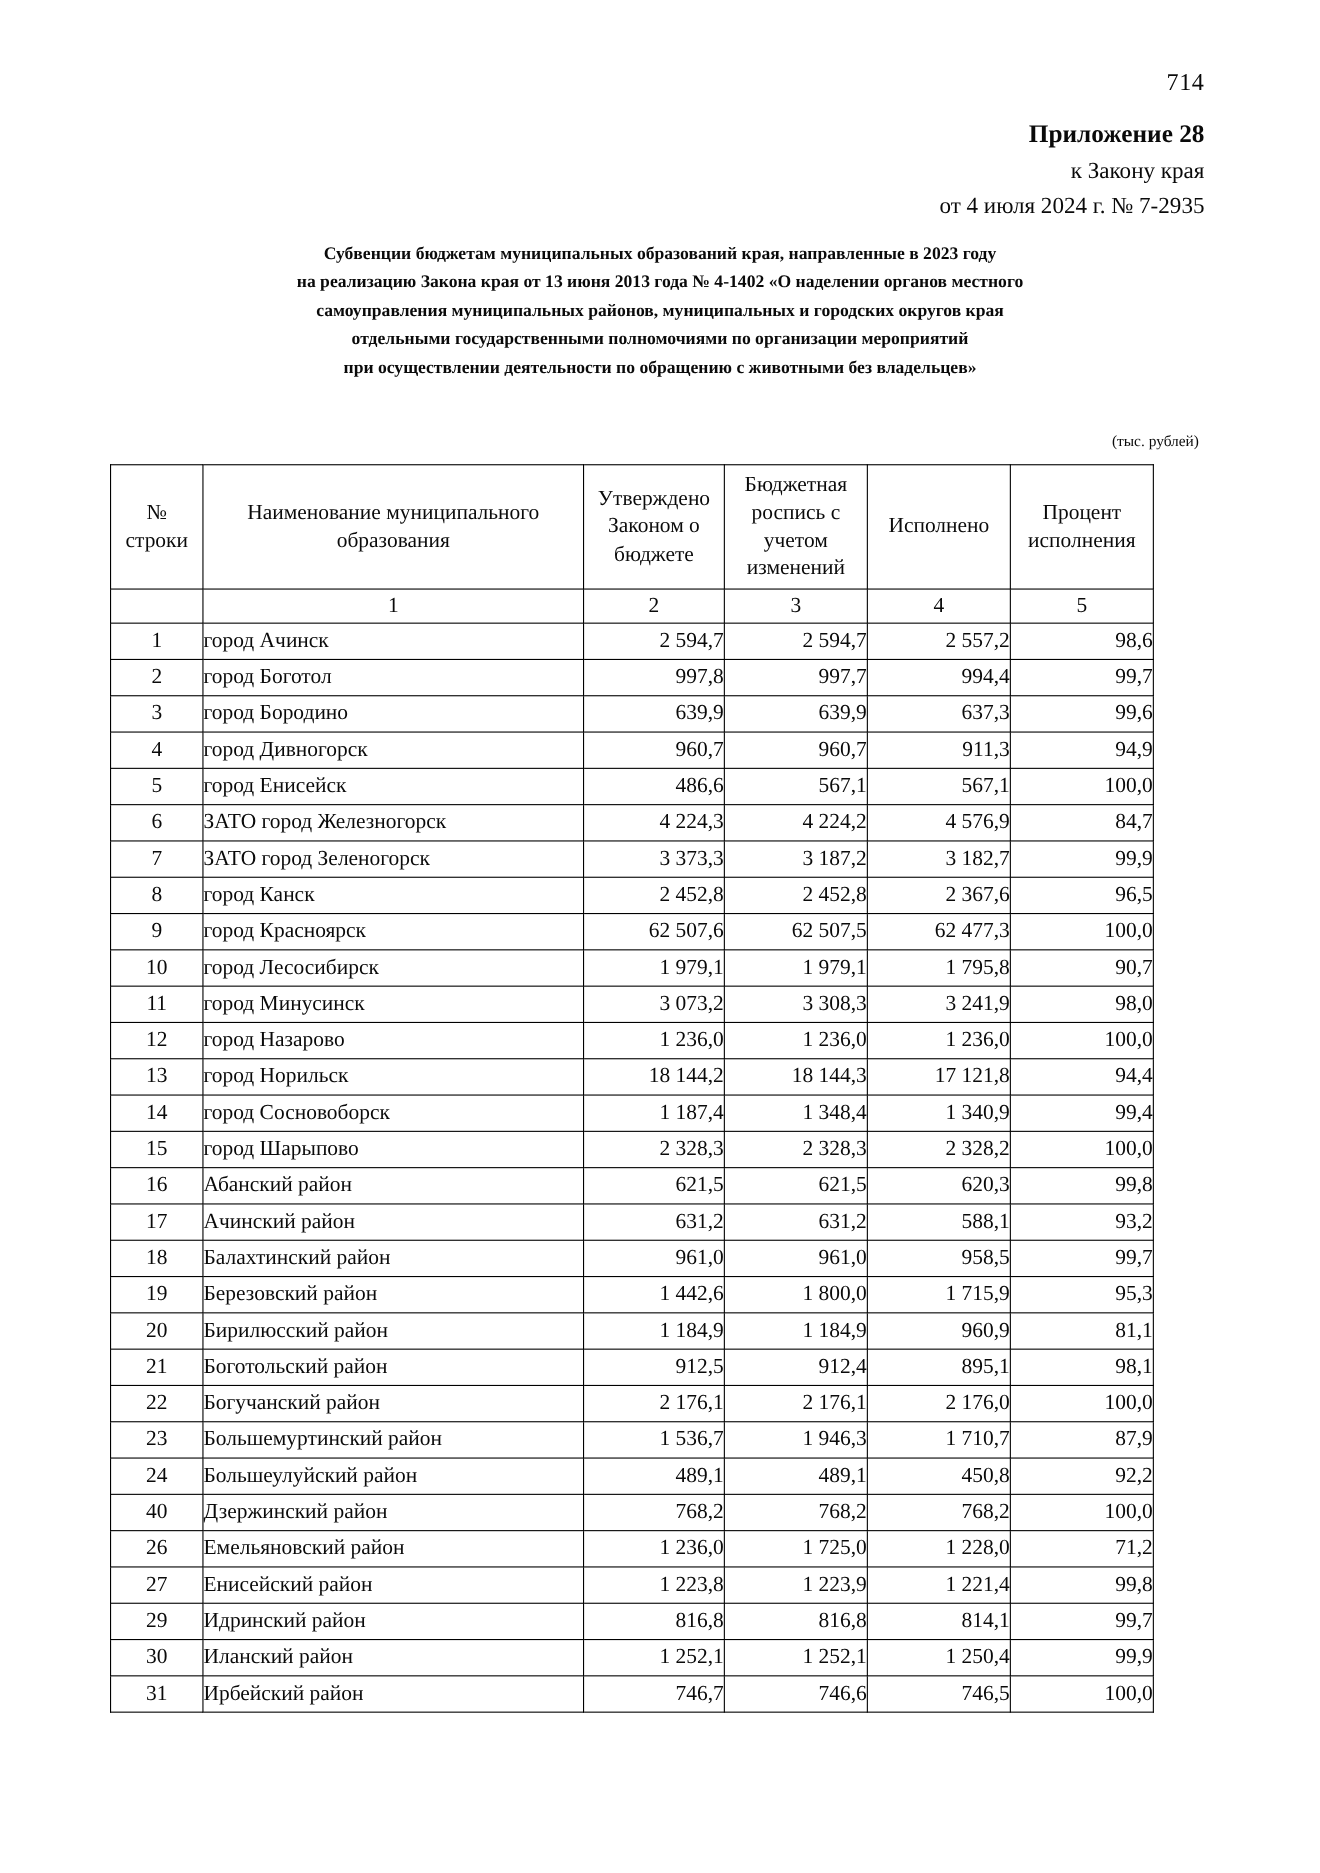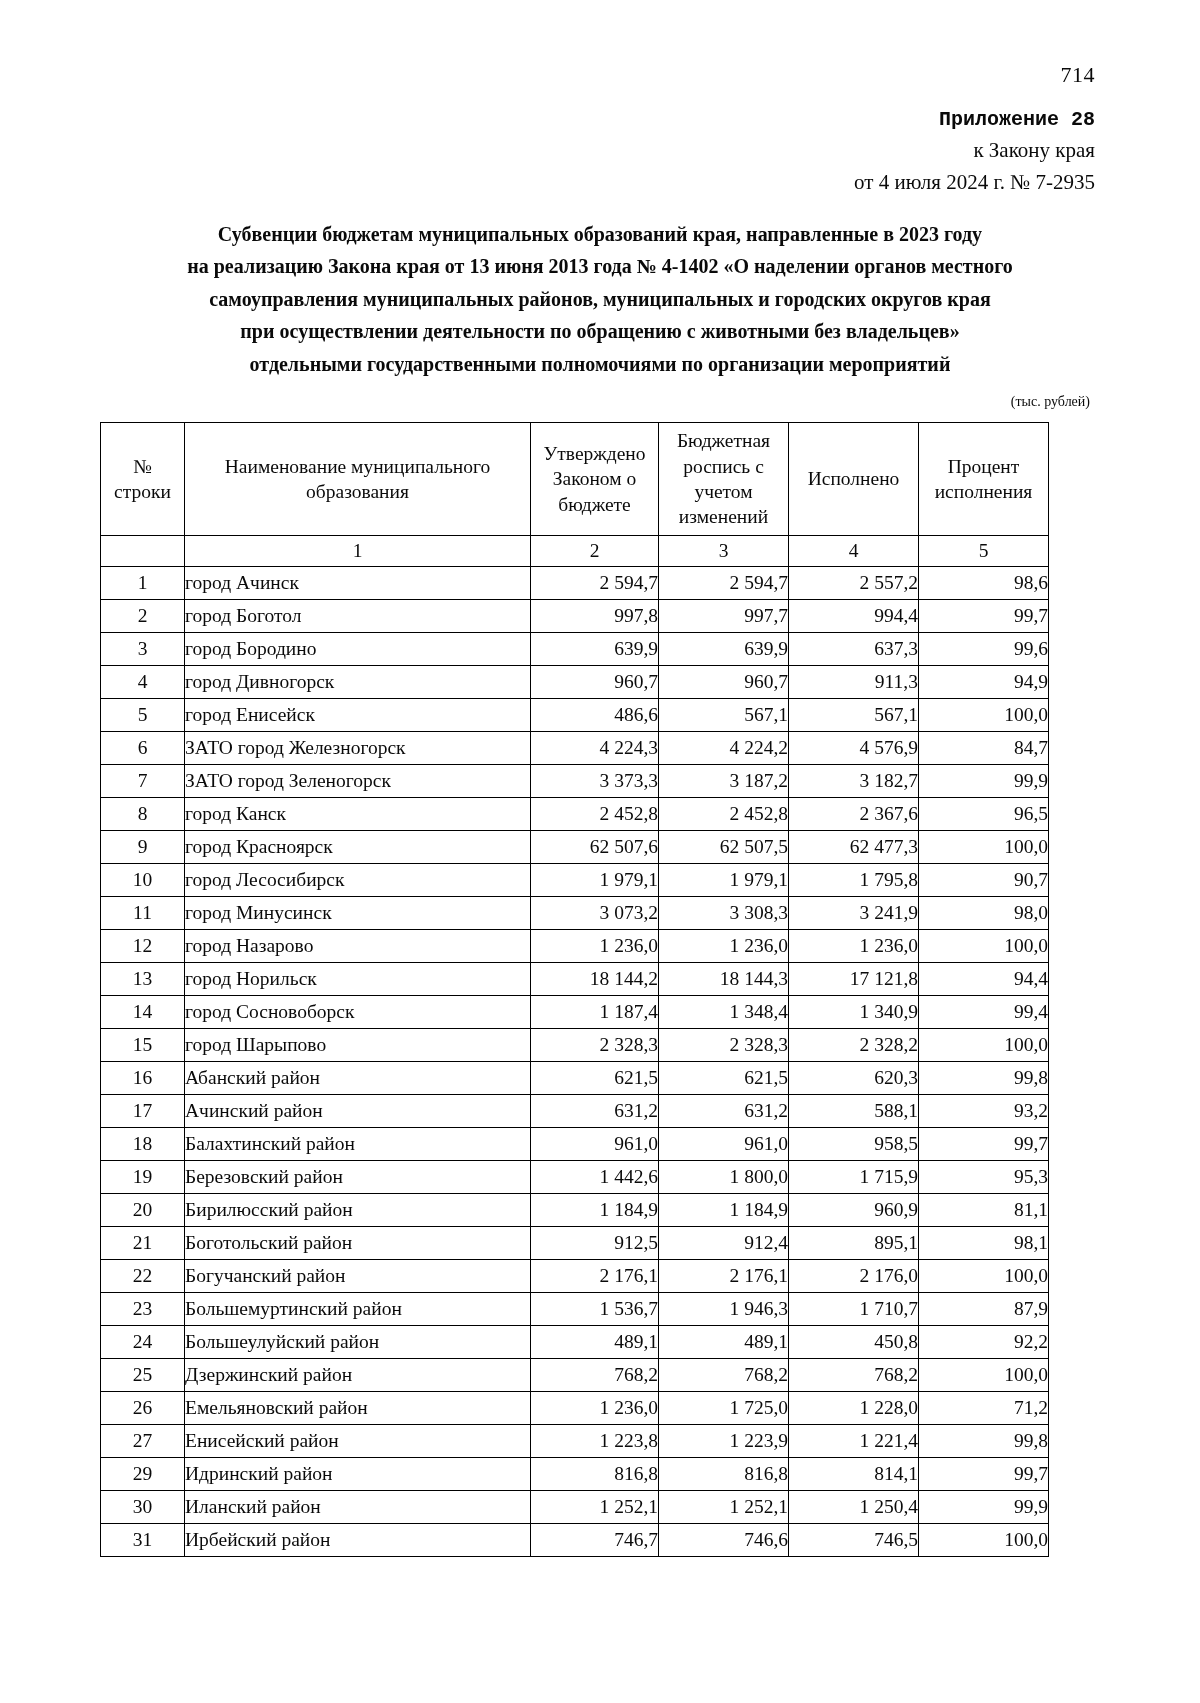--- a/index.html
+++ b/index.html
@@ -36,37 +36,36 @@
   .appendix-block {
     position: absolute;
     top: 105px;
     right: 105px;
     text-align: right;
     line-height: 1.52;
     font-size: 21px;
   }
   .appendix-block .line-1 {
     font-weight: bold;
-    font-size: 20px;
-    font-family: Liberation Mono, monospace;
+    font-size: 23px;
   }
   .appendix-block .line-2,
   .appendix-block .line-3 {
     font-weight: normal;
   }
 
   
   .doc-title {
     position: absolute;
     top: 218px;
     left: 100px;
     width: 1000px;
     text-align: center;
     font-weight: bold;
-    font-size: 20px;
+    font-size: 16px;
     line-height: 1.62;
   }
   .doc-title div { white-space: nowrap; }
 
   
   .units-note {
     position: absolute;
     top: 394px;
     right: 110px;
     font-size: 14px;
@@ -147,22 +146,22 @@
   <div class="appendix-block">
     <div class="line-1">Приложение 28</div>
     <div class="line-2">к Закону края</div>
     <div class="line-3">от 4 июля 2024 г. № 7-2935</div>
   </div>
 
   <div class="doc-title">
     <div>Субвенции бюджетам муниципальных образований края, направленные в 2023 году</div>
     <div>на реализацию Закона края от 13 июня 2013 года № 4-1402 «О наделении органов местного</div>
     <div>самоуправления муниципальных районов, муниципальных и городских округов края</div>
+    <div>отдельными государственными полномочиями по организации мероприятий</div>
     <div>при осуществлении деятельности по обращению с животными без владельцев»</div>
-    <div>отдельными государственными полномочиями по организации мероприятий</div>
   </div>
 
   <div class="units-note">(тыс. рублей)</div>
 
   <div class="table-wrap">
     <table class="budget">
       <colgroup>
         <col class="c-num">
         <col class="c-name">
         <col class="c-appr">
@@ -393,21 +392,21 @@
           </tr>
           <tr>
             <td class="cell-num">24</td>
             <td class="cell-name">Большеулуйский район</td>
             <td class="cell-val">489,1</td>
             <td class="cell-val">489,1</td>
             <td class="cell-val">450,8</td>
             <td class="cell-val">92,2</td>
           </tr>
           <tr>
-            <td class="cell-num">25</td>
+            <td class="cell-num">40</td>
             <td class="cell-name">Дзержинский район</td>
             <td class="cell-val">768,2</td>
             <td class="cell-val">768,2</td>
             <td class="cell-val">768,2</td>
             <td class="cell-val">100,0</td>
           </tr>
           <tr>
             <td class="cell-num">26</td>
             <td class="cell-name">Емельяновский район</td>
             <td class="cell-val">1 236,0</td>

